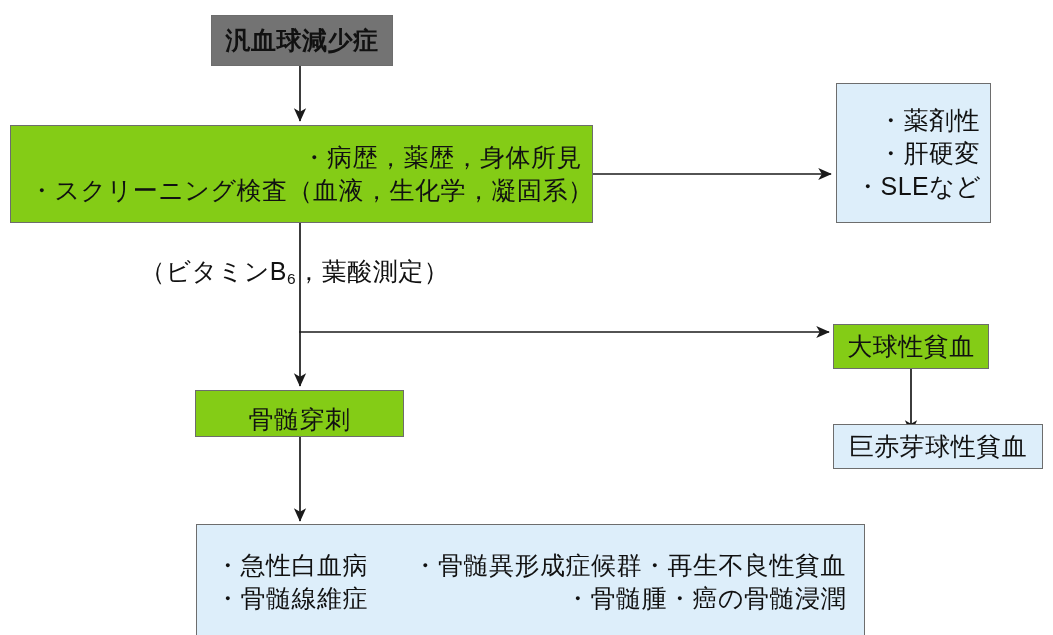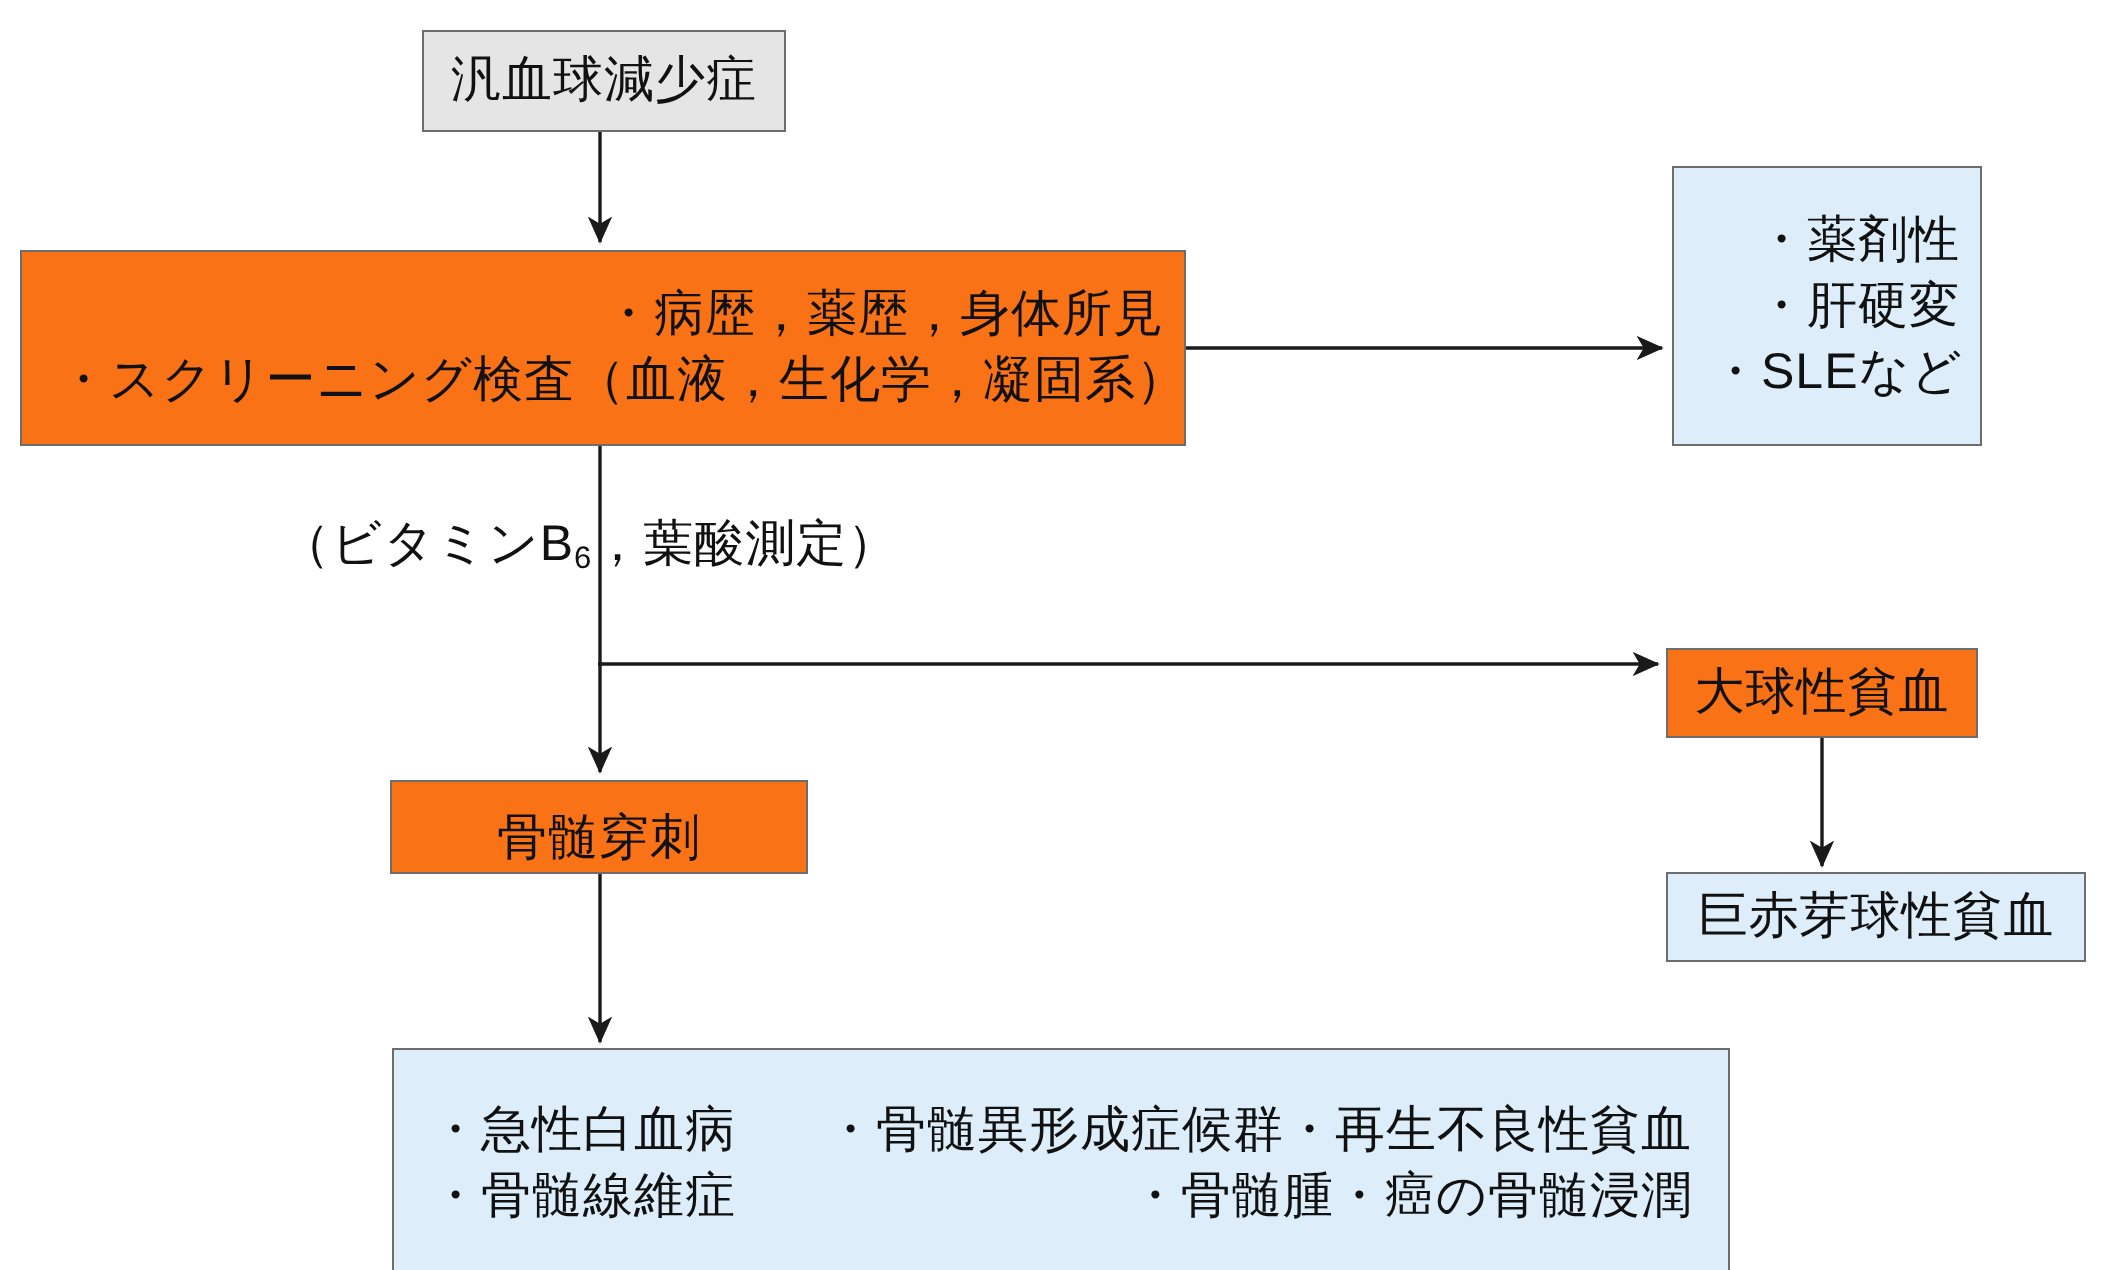--- a/index.html
+++ b/index.html
@@ -15,35 +15,36 @@
     position: relative;
     width: 1053px;
     height: 635px;
     background: #ffffff;
     overflow: hidden;
   }
   .node {
     position: absolute;
     box-sizing: border-box;
     border: 1.6px solid #6d6d6d;
-    background: #f97316;
+    background: #84cc16;
     display: flex;
     flex-direction: column;
     justify-content: center;
     font-size: 25px;
     line-height: 1.32;
     letter-spacing: 0.5px;
     color: #111111;
     white-space: nowrap;
   }
   .node.center {
     align-items: center;
   }
   .node.fill-gray {
-    background: #e5e5e5;
+    background: #737373;
+    font-weight: bold;
   }
   .node.fill-blue {
     background: #ddeefa;
   }
   .node .line {
     display: block;
     padding: 0 10px;
   }
   .node.pad-left .line {
     padding-left: 18px;
@@ -123,21 +124,21 @@
   </div>
 
   <div class="freetext" style="left:140px;top:255px;">
     <span>（ビタミンB</span><sub>6</sub><span>，葉酸測定）</span>
   </div>
 
   <div class="node center" style="left:833px;top:324px;width:156px;height:45px;">
     <span class="line">大球性貧血</span>
   </div>
 
-  <div class="node center fill-blue" style="left:833px;top:436px;width:210px;height:45px;">
+  <div class="node center fill-blue" style="left:833px;top:424px;width:210px;height:45px;">
     <span class="line">巨赤芽球性貧血</span>
   </div>
 
   <div class="node center" style="left:195px;top:390px;width:209px;height:47px;justify-content:flex-end;">
     <span class="line">骨髄穿刺</span>
   </div>
 
   <div class="node fill-blue" style="left:196px;top:524px;width:669px;height:116px;">
     <div class="grid-row">
       <span class="cell cell-c1">・急性白血病</span>

